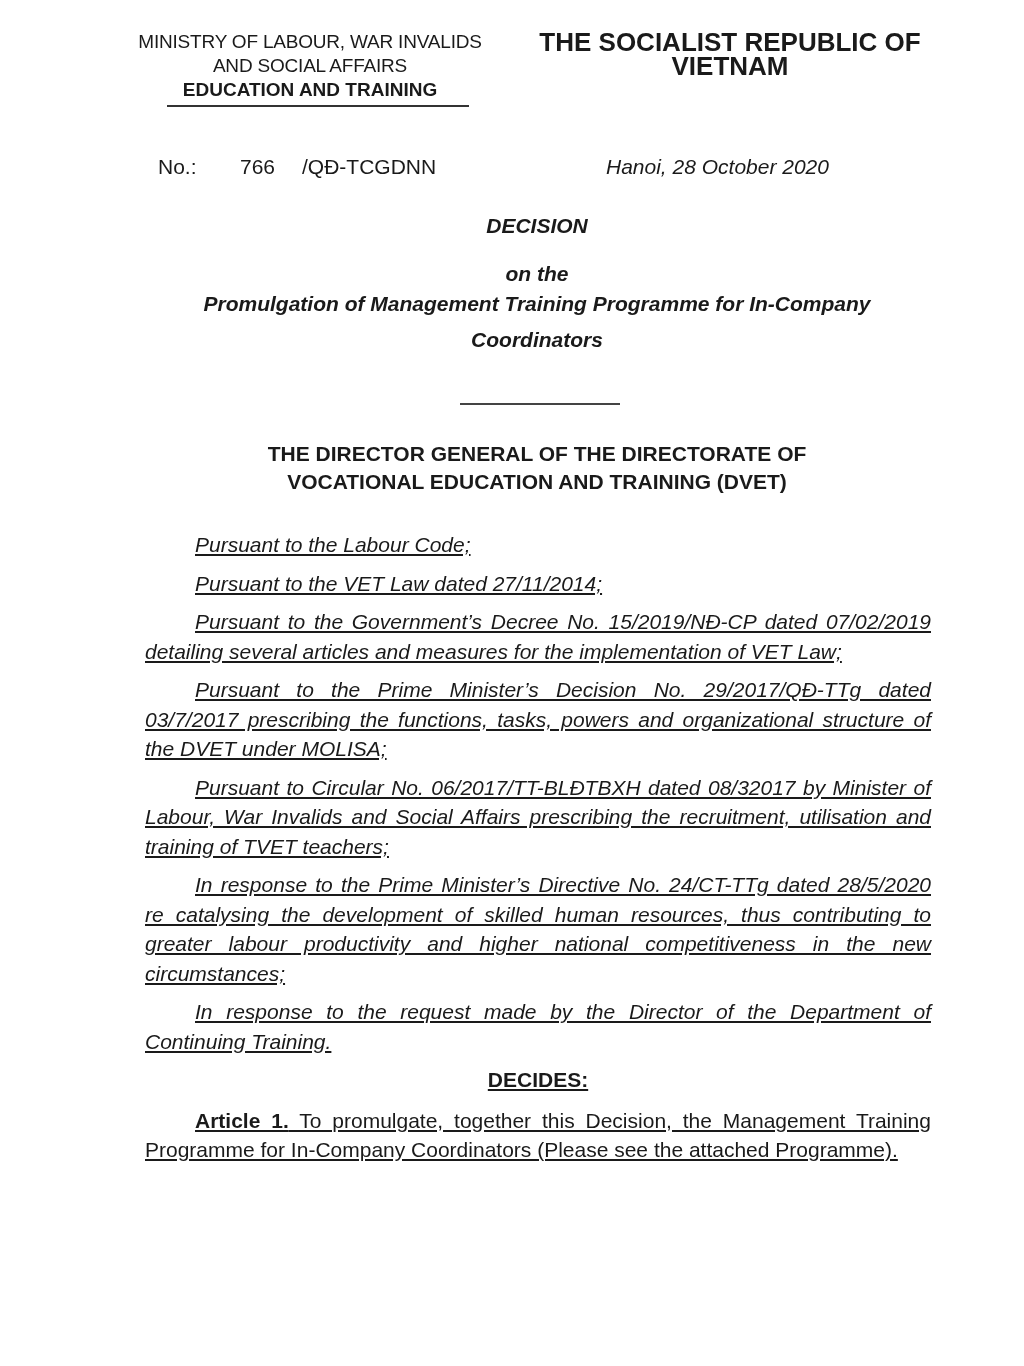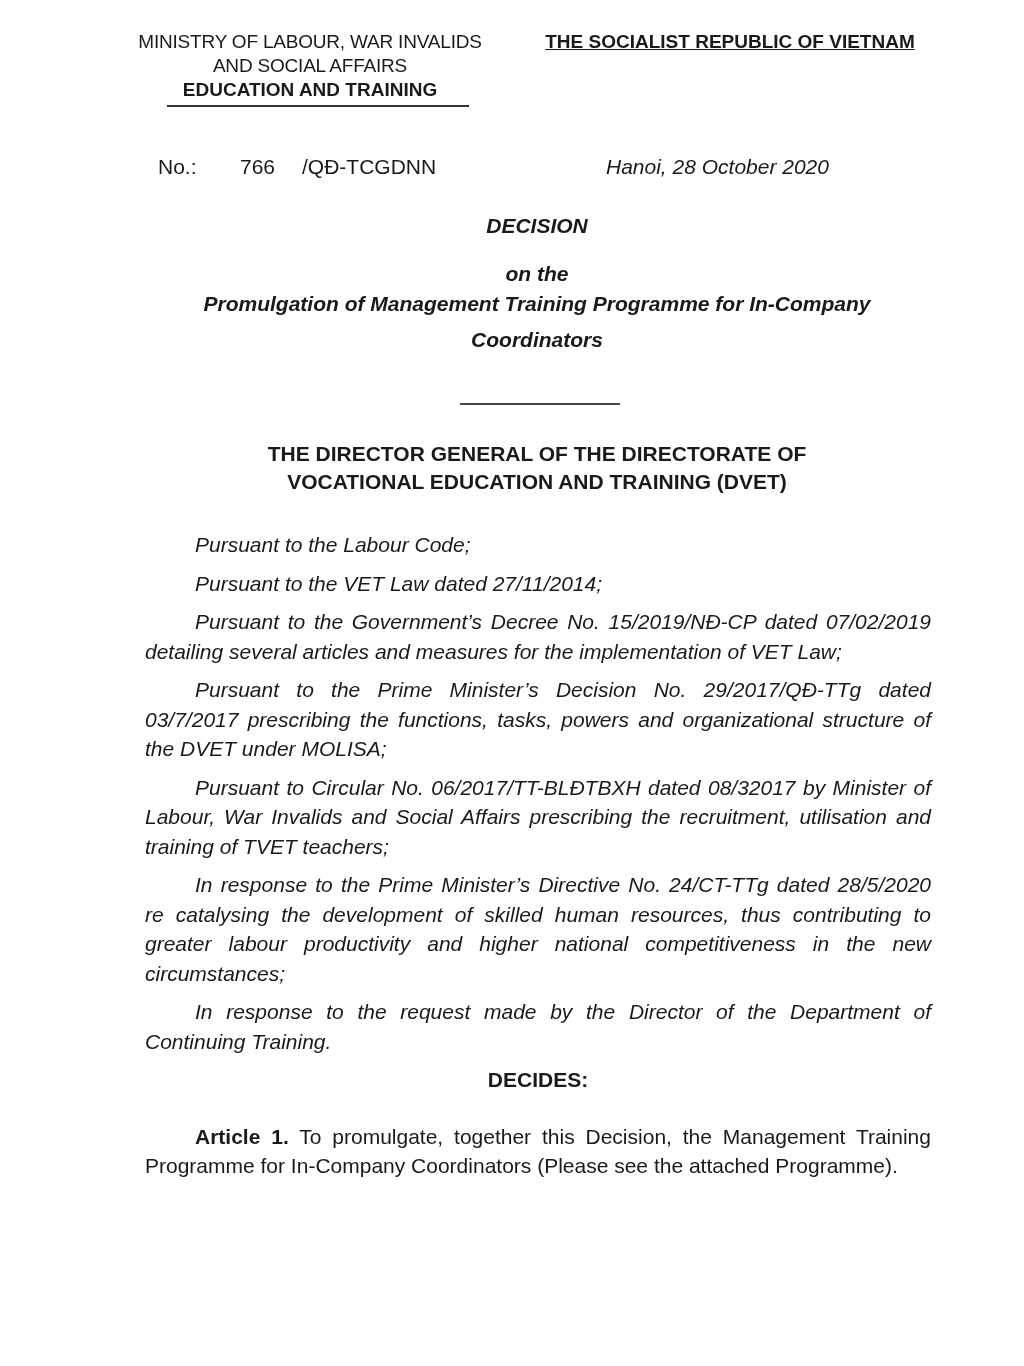--- a/index.html
+++ b/index.html
@@ -29,24 +29,23 @@
     .hdr-left .underline-bar {
       width: 302px; height: 2px; background: #333;
       margin: 3px auto 0 auto;
       position: relative; left: 8px;
     }
 
     
     .hdr-right {
       left: 520px; top: 30px; width: 420px;
       text-align: center;
-      font-size: 19px;
+      font-size: 26px;
       line-height: 24px;
       font-weight: bold;
-      text-decoration: underline;
     }
 
     
     .ref-line {
       top: 154px; left: 158px;
       font-size: 21px;
       line-height: 26px;
       white-space: pre;
     }
     .ref-line .num-label { display: inline-block; width: 82px; }
@@ -80,32 +79,33 @@
       font-weight: bold;
       font-size: 21px;
       line-height: 28px;
     }
 
     
     .body-text {
       left: 145px; width: 786px; top: 530px;
       font-size: 21px;
       line-height: 29.5px;
+      text-decoration: underline;
     }
     .para {
       font-style: italic;
       text-align: justify;
       text-indent: 50px;
       margin: 0 0 9px 0;
     }
     .para.plain { font-style: normal; }
     .decides {
       text-align: center;
       font-weight: bold;
-      margin: 4px 0 27px 0;
+      margin: 4px 0 11px 0;
     }
     .article .art-label { font-weight: bold; }
   </style>
 </head>
 <body>
 
 <div class="abs hdr-left">
   <div class="ministry">MINISTRY OF LABOUR, WAR INVALIDS</div>
   <div class="ministry">AND SOCIAL AFFAIRS</div>
   <div class="directorate">EDUCATION AND TRAINING</div>

